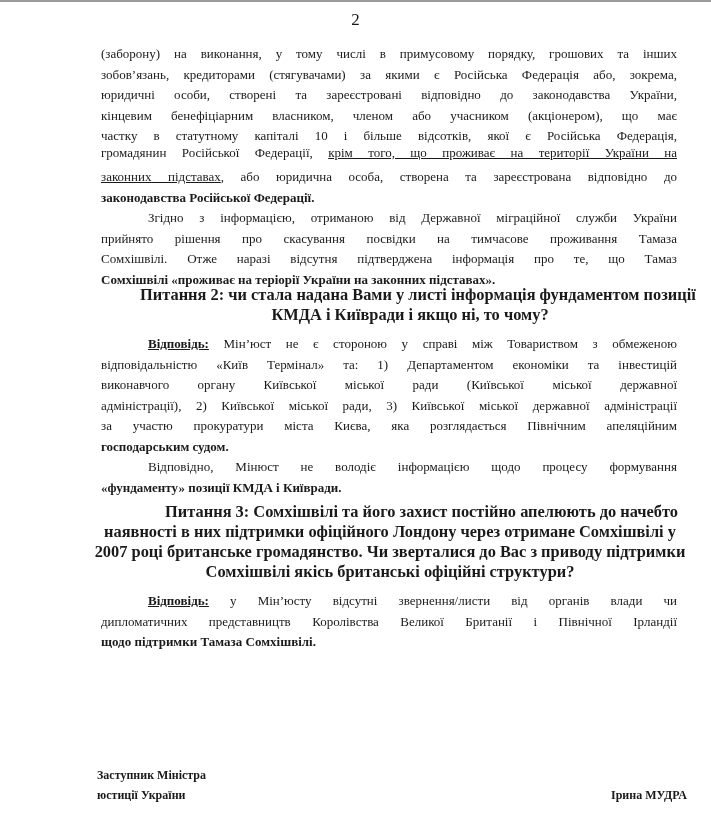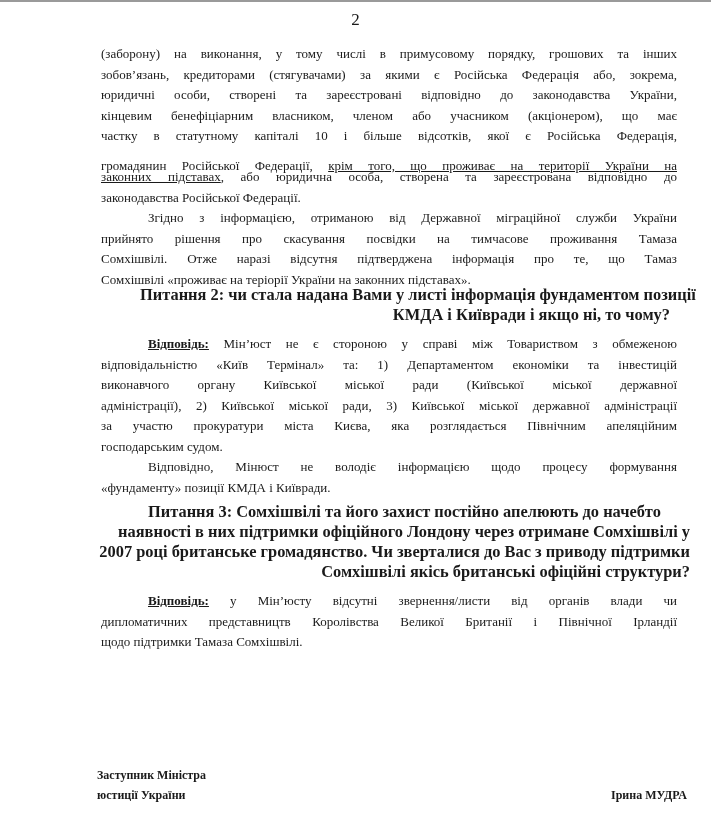--- a/index.html
+++ b/index.html
@@ -6,41 +6,41 @@
   body {
     width: 711px; height: 830px; background: #ffffff; position: relative; overflow: hidden;
     font-family: "Liberation Serif", "DejaVu Serif", serif; color: #1a1a1a;
   }
   .top-rule { position: absolute; left: 0; top: 0; width: 711px; height: 2px; background: #9a9a9a; }
   .page-number { position: absolute; left: 0; width: 711px; top: 10px; text-align: center; font-size: 17px; }
   .line {
     position: absolute; left: 101px; width: 576px; font-size: 13px; line-height: 20px;
     white-space: nowrap; text-align: justify; text-align-last: justify;
   }
-  .line.last { text-align-last: left; }
+  .line.last { text-align-last: left; font-weight: bold; }
   .line.indent { left: 148px; width: 529px; }
   .bold { font-weight: bold; text-decoration: underline; }
   .u { text-decoration: underline; }
-  .q { position: absolute; left: 90px; width: 600px; font-size: 16.4px; line-height: 20px; font-weight: bold; text-align: right; white-space: nowrap; }
+  .q { position: absolute; left: 90px; width: 600px; font-size: 16.4px; line-height: 20px; font-weight: bold; text-align: center; white-space: nowrap; }
   .sig { position: absolute; font-size: 12px; line-height: 20px; font-weight: bold; white-space: nowrap; }
 </style>
 </head>
 <body>
 
 <div class="top-rule"></div>
 
 <div class="page-number">2</div>
 
 <div>
   <div class="line" style="top:44px">(заборону) на виконання, у тому числі в примусовому порядку, грошових та інших</div>
   <div class="line" style="top:64.5px">зобов’язань, кредиторами (стягувачами) за якими є Російська Федерація або, зокрема,</div>
   <div class="line" style="top:85px">юридичні особи, створені та зареєстровані відповідно до законодавства України,</div>
   <div class="line" style="top:105.5px">кінцевим бенефіціарним власником, членом або учасником (акціонером), що має</div>
   <div class="line" style="top:126px">частку в статутному капіталі 10 і більше відсотків, якої є Російська Федерація,</div>
-  <div class="line" style="top:156px"><span>громадянин Російської Федерації, </span><span class="u">крім того, що проживає на території України на</span></div>
+  <div class="line" style="top:143px"><span>громадянин Російської Федерації, </span><span class="u">крім того, що проживає на території України на</span></div>
   <div class="line" style="top:167px"><span class="u">законних підставах</span><span>, або юридична особа, створена та зареєстрована відповідно до</span></div>
   <div class="line last" style="top:187.5px">законодавства Російської Федерації.</div>
 </div>
 
 <div>
   <div class="line indent" style="top:208px">Згідно з інформацією, отриманою від Державної міграційної служби України</div>
   <div class="line" style="top:228.5px">прийнято рішення про скасування посвідки на тимчасове проживання Тамаза</div>
   <div class="line" style="top:249px">Сомхішвілі. Отже наразі відсутня підтверджена інформація про те, що Тамаз</div>
   <div class="line last" style="top:269.5px">Сомхішвілі «проживає на теріорії України на законних підставах».</div>
 </div>
@@ -55,21 +55,21 @@
   <div class="line" style="top:354.5px">відповідальністю «Київ Термінал» та: 1) Департаментом економіки та інвестицій</div>
   <div class="line" style="top:375px">виконавчого органу Київської міської ради (Київської міської державної</div>
   <div class="line" style="top:395.5px">адміністрації), 2) Київської міської ради, 3) Київської міської державної адміністрації</div>
   <div class="line" style="top:416px">за участю прокуратури міста Києва, яка розглядається Північним апеляційним</div>
   <div class="line last" style="top:436.5px">господарським судом.</div>
   <div class="line indent" style="top:457px">Відповідно, Мінюст не володіє інформацією щодо процесу формування</div>
   <div class="line last" style="top:477.5px">«фундаменту» позиції КМДА і Київради.</div>
 </div>
 
 <div>
-  <div class="q" style="top:502px; left:148px; width:530px; text-align:left;">Питання 3: Сомхішвілі та його захист постійно апелюють до начебто</div>
+  <div class="q" style="top:502px; left:148px; width:530px; text-align:right;">Питання 3: Сомхішвілі та його захист постійно апелюють до начебто</div>
   <div class="q" style="top:522px;">наявності в них підтримки офіційного Лондону через отримане Сомхішвілі у</div>
   <div class="q" style="top:542px;">2007 році британське громадянство. Чи зверталися до Вас з приводу підтримки</div>
   <div class="q" style="top:562px;">Сомхішвілі якісь британські офіційні структури?</div>
 </div>
 
 <div>
   <div class="line indent" style="top:591px"><span class="bold">Відповідь:</span><span> у Мін’юсту відсутні звернення/листи від органів влади чи</span></div>
   <div class="line" style="top:611.5px">дипломатичних представництв Королівства Великої Британії і Північної Ірландії</div>
   <div class="line last" style="top:632px">щодо підтримки Тамаза Сомхішвілі.</div>
 </div>

